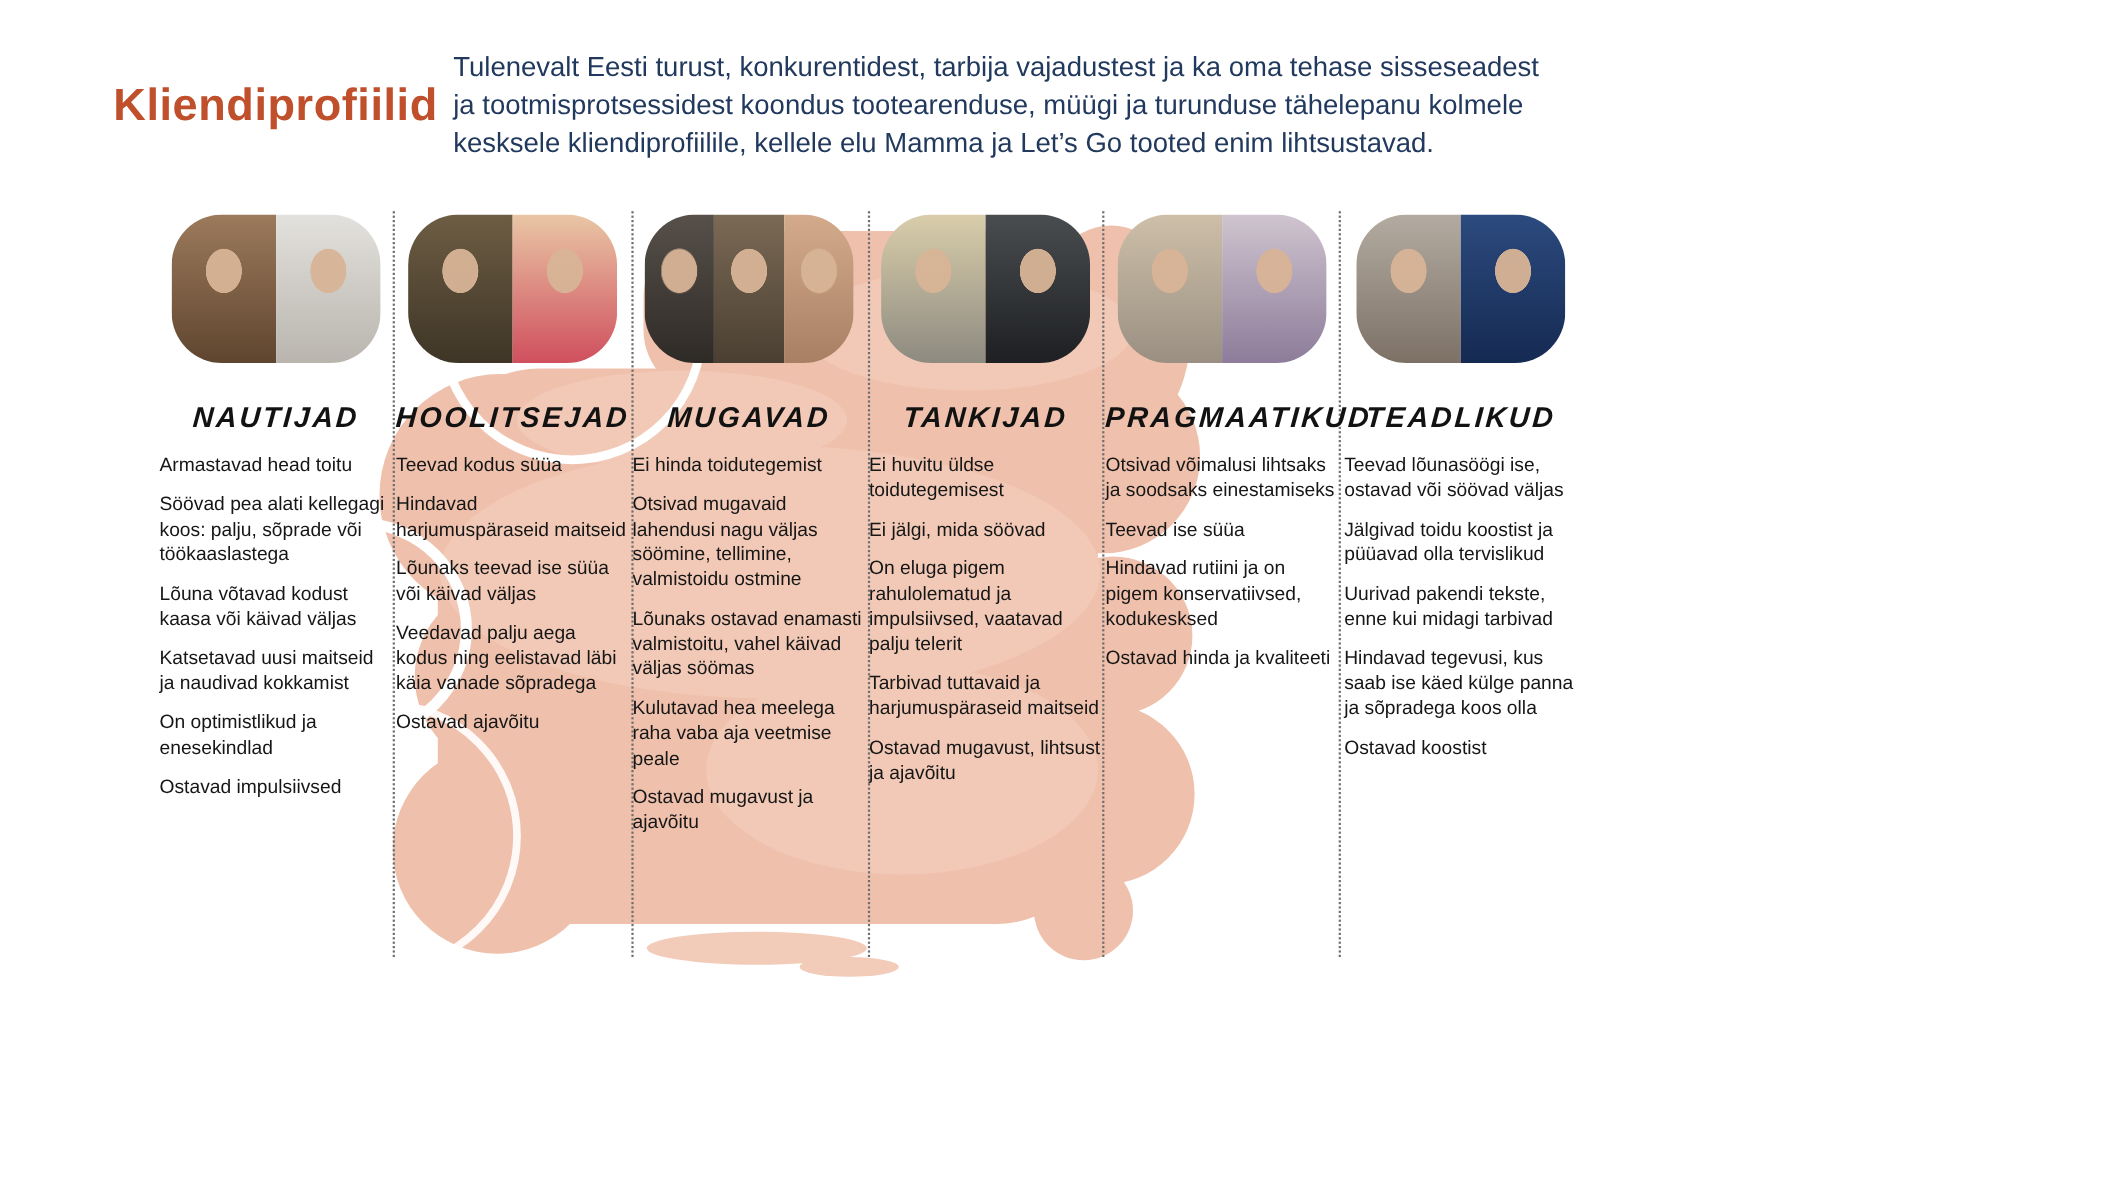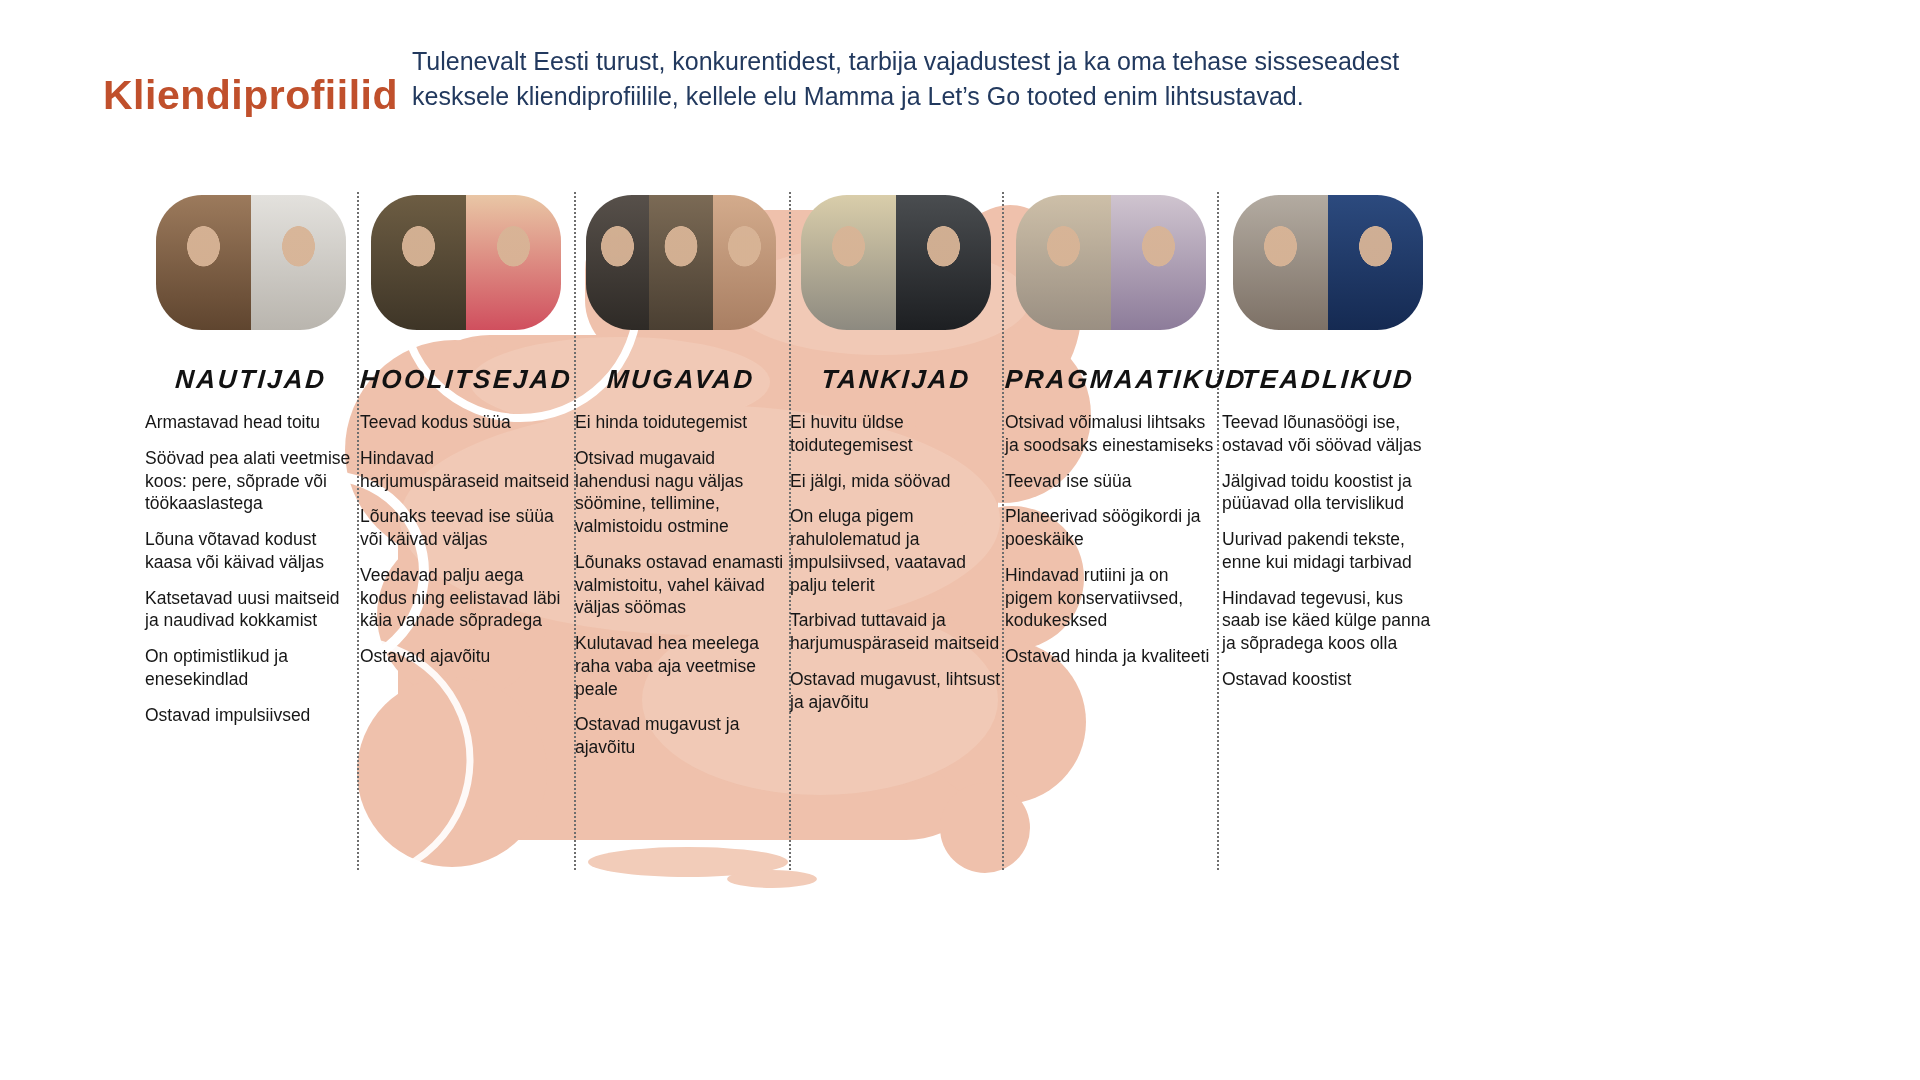--- a/index.html
+++ b/index.html
@@ -58,33 +58,34 @@
   <div class="separator" style="left:357px"></div>
   <div class="separator" style="left:574px"></div>
   <div class="separator" style="left:789px"></div>
   <div class="separator" style="left:1002px"></div>
   <div class="separator" style="left:1217px"></div>
 
   <h1 class="page-title" style="color: rgb(192, 80, 44);">Kliendiprofiilid</h1>
 
   <div class="intro" style="color: rgb(34, 57, 94);">
     <div>Tulenevalt Eesti turust, konkurentidest, tarbija vajadustest ja ka oma tehase sisseseadest</div>
+    <div>ja tootmisprotsessidest koondus tootearenduse, müügi ja turunduse tähelepanu kolmele</div>
     <div>kesksele kliendiprofiilile, kellele elu Mamma ja Let’s Go tooted enim lihtsustavad.</div>
   </div>
 
   <div class="columns" id="columns">
     <div class="col" style="left: 145px;">
       <div class="photos">
           <div class="photo" style="background: radial-gradient(26px 32px at 50% 38%, rgba(216, 180, 150, 0.95) 62%, rgba(216, 180, 150, 0) 64%), linear-gradient(rgb(156, 122, 92), rgb(95, 69, 47));"></div>
           <div class="photo" style="background: radial-gradient(26px 32px at 50% 38%, rgba(216, 180, 150, 0.95) 62%, rgba(216, 180, 150, 0) 64%), linear-gradient(rgb(227, 225, 221), rgb(185, 181, 174));"></div>
         </div>
       <div class="heading">NAUTIJAD</div>
       <div class="items">
           <p class="item">Armastavad head toitu</p>
-          <p class="item">Söövad pea alati veetmise koos: pere, sõprade või töökaaslastega</p>
+          <p class="item">Söövad pea alati kellegagi koos: palju, sõprade või töökaaslastega</p>
           <p class="item">Lõuna võtavad kodust kaasa või käivad väljas</p>
           <p class="item">Katsetavad uusi maitseid ja naudivad kokkamist</p>
           <p class="item">On optimistlikud ja enesekindlad</p>
           <p class="item">Ostavad impulsiivsed</p>
         </div>
     </div>
 
     <div class="col" style="left: 360px;">
       <div class="photos">
           <div class="photo" style="background: radial-gradient(26px 32px at 50% 38%, rgba(216, 180, 150, 0.95) 62%, rgba(216, 180, 150, 0) 64%), linear-gradient(rgb(109, 93, 67), rgb(62, 53, 39));"></div>
@@ -133,21 +134,20 @@
 
     <div class="col" style="left: 1005px;">
       <div class="photos">
           <div class="photo" style="background: radial-gradient(26px 32px at 50% 38%, rgba(216, 180, 150, 0.95) 62%, rgba(216, 180, 150, 0) 64%), linear-gradient(rgb(205, 191, 168), rgb(154, 143, 130));"></div>
           <div class="photo" style="background: radial-gradient(26px 32px at 50% 38%, rgba(216, 180, 150, 0.95) 62%, rgba(216, 180, 150, 0) 64%), linear-gradient(rgb(207, 196, 207), rgb(141, 124, 154));"></div>
         </div>
       <div class="heading">PRAGMAATIKUD</div>
       <div class="items">
           <p class="item">Otsivad võimalusi lihtsaks ja soodsaks einestamiseks</p>
           <p class="item">Teevad ise süüa</p>
-          <p class="item">Planeerivad söögikordi ja poeskäike</p>
           <p class="item">Hindavad rutiini ja on pigem konservatiivsed, kodukesksed</p>
           <p class="item">Ostavad hinda ja kvaliteeti</p>
         </div>
     </div>
 
     <div class="col" style="left: 1222px;">
       <div class="photos">
           <div class="photo" style="background: radial-gradient(26px 32px at 50% 38%, rgba(216, 180, 150, 0.95) 62%, rgba(216, 180, 150, 0) 64%), linear-gradient(rgb(179, 171, 161), rgb(125, 113, 102));"></div>
           <div class="photo" style="background: radial-gradient(26px 32px at 50% 38%, rgba(216, 180, 150, 0.95) 62%, rgba(216, 180, 150, 0) 64%), linear-gradient(rgb(44, 74, 126), rgb(21, 42, 82));"></div>
         </div>

